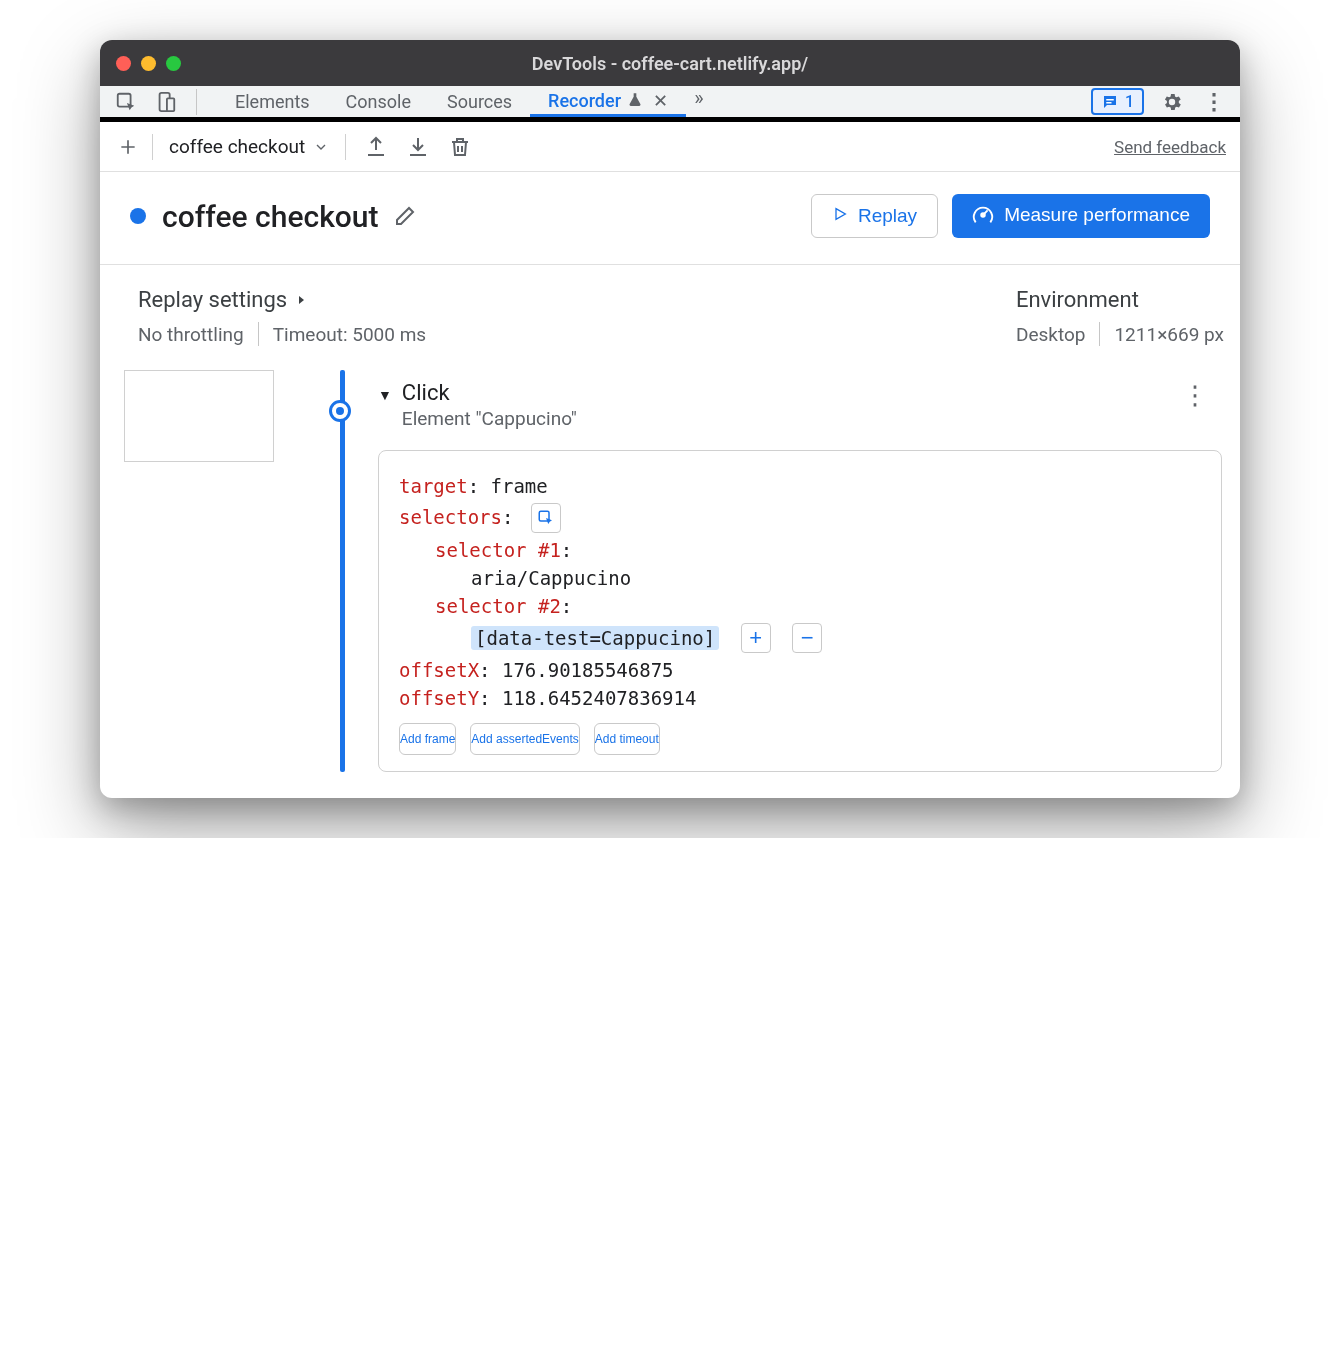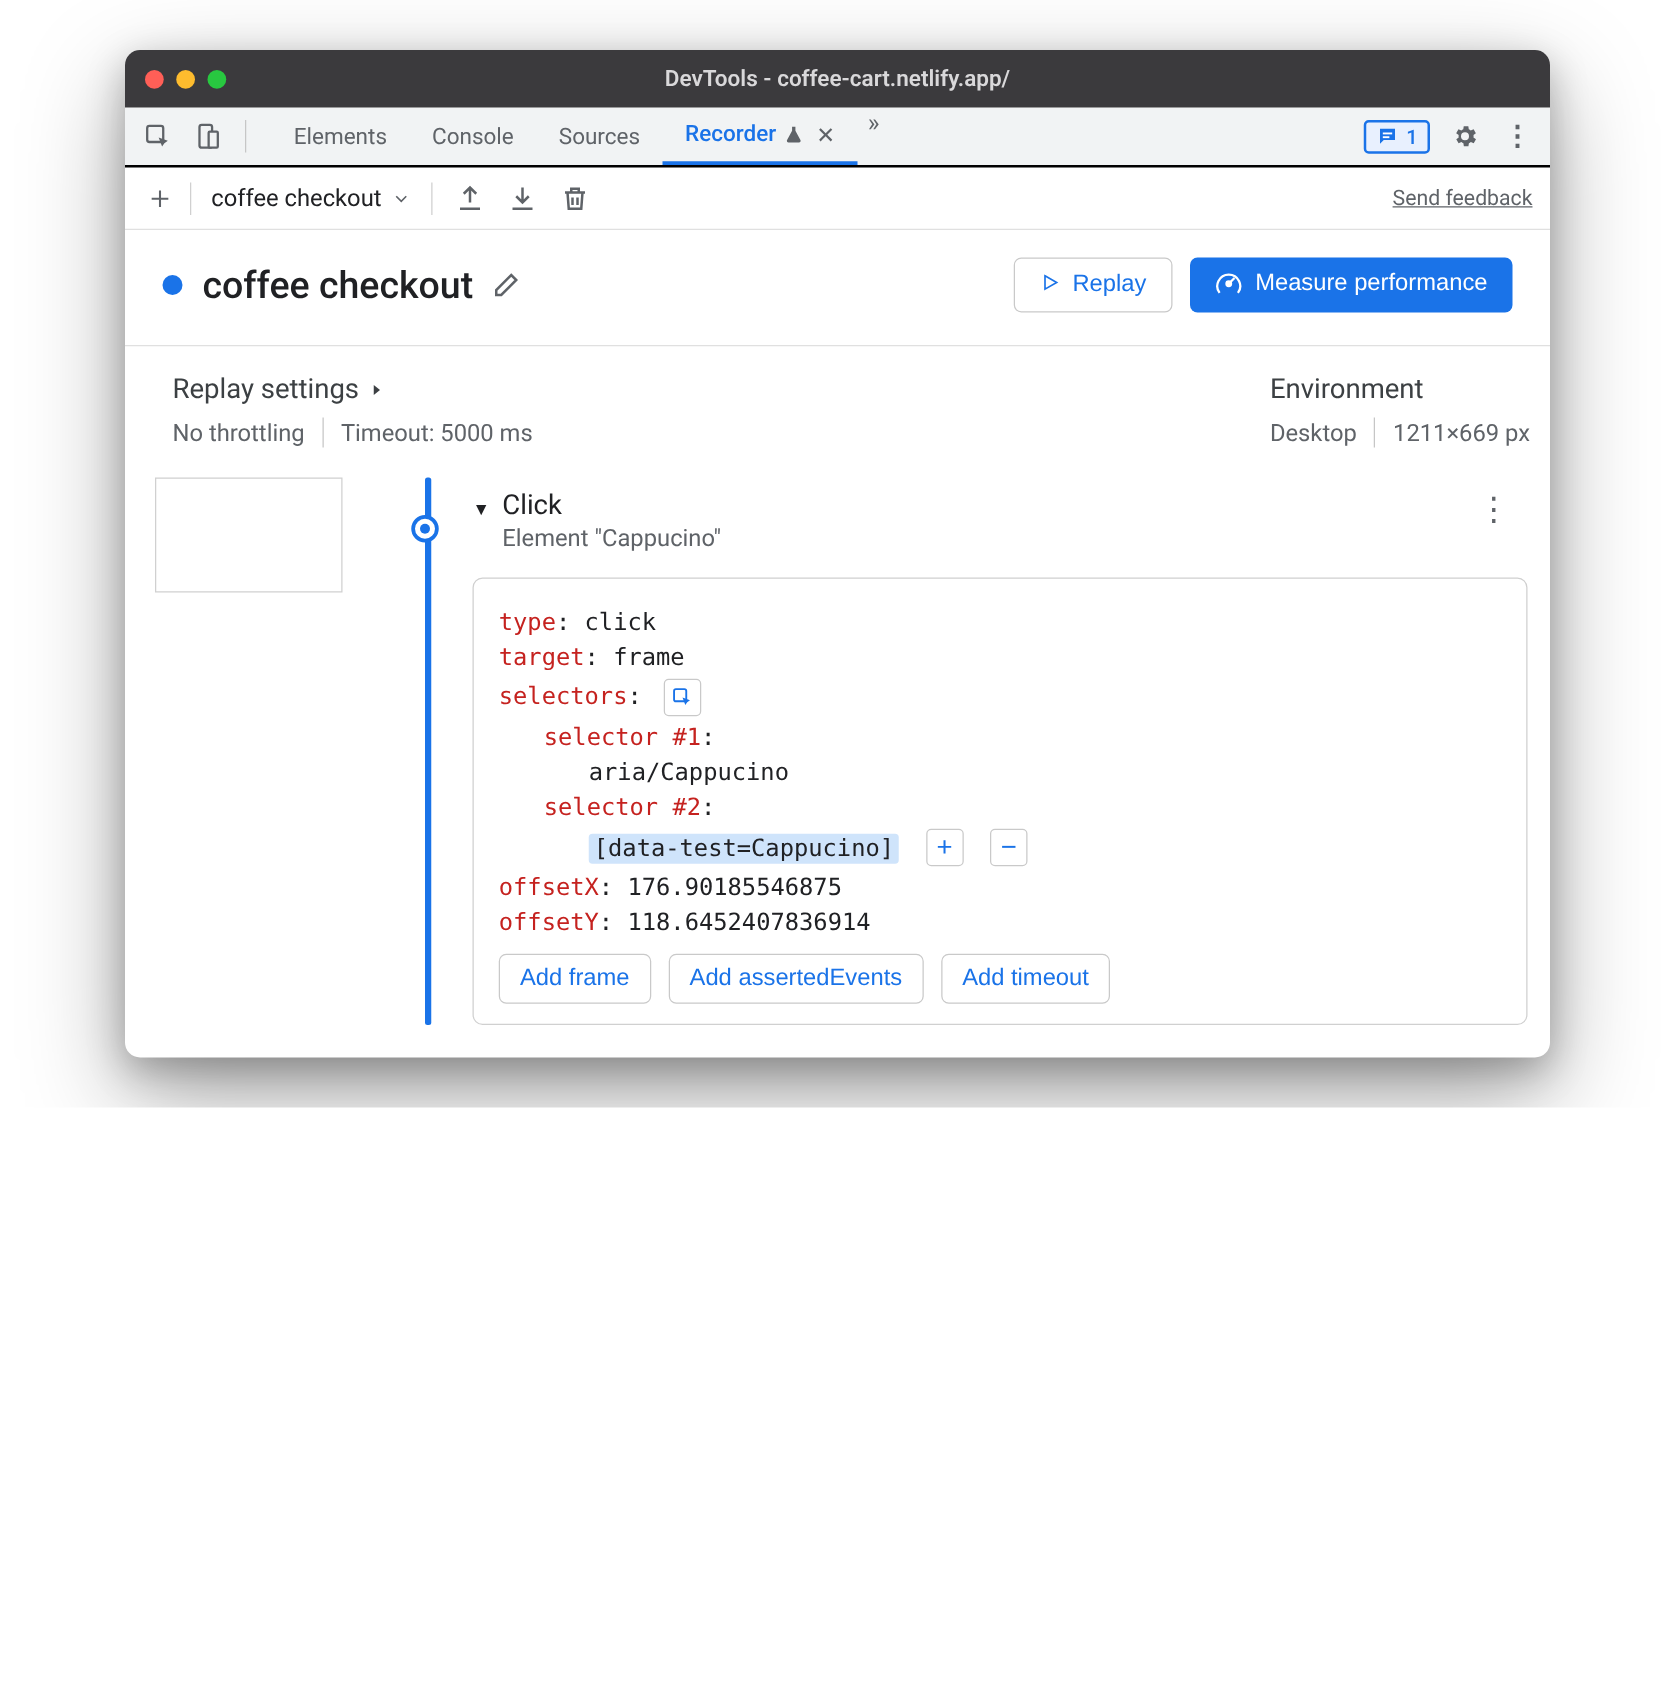--- a/index.html
+++ b/index.html
@@ -32,24 +32,24 @@
   .light.red { background: #ff5f57; }
   .light.yellow { background: #febc2e; }
   .light.green { background: #28c840; }
   .title-text {
     position: absolute; left: 0; right: 0; text-align: center;
     color: #d9d8da; font-size: 18px; font-weight: 600; pointer-events: none;
   }
   
   .tabbar {
     background: #f1f3f4;
-    border-bottom: 2px solid #000000;
+    border-bottom: 5px solid #000000;
     display: flex;
     align-items: center;
-    height: 48px;
+    height: 36px;
     padding: 0 12px;
     gap: 6px;
   }
   .tb-left { display: flex; align-items: center; gap: 12px; padding-right: 10px; }
   .tb-icon { width: 28px; height: 28px; display: flex; align-items: center; justify-content: center; color: #5f6368; }
   .tb-divider { width: 1px; height: 26px; background: #c6c6c6; margin: 0 4px; }
   .tabs { display: flex; align-items: stretch; height: 100%; }
   .tab {
     padding: 0 18px;
     display: flex; align-items: center; gap: 6px;
@@ -165,22 +165,22 @@
   .selected-selector {
     background:#cfe4fb; border-radius:3px; padding: 1px 4px;
   }
   .pm-btn {
     display:inline-flex; width:30px; height:30px; align-items:center; justify-content:center;
     border:1px solid #c9c9c9; border-radius:4px; color:#1a73e8; margin-left:10px; font-size:22px;
     font-family: -apple-system, sans-serif;
   }
   .add-row { margin-top:14px; display:flex; gap:14px; font-family: -apple-system, sans-serif;}
   .add-btn {
-    border:1px solid #c9c9c9; border-radius:6px; padding:8px 16px;
-    color:#1a73e8; font-size:19px; font-weight:500; background:#fff;
+    border:1px solid #c9c9c9; border-radius:6px; padding:8px 0;
+    color:#1a73e8; font-size:12px; font-weight:500; background:#fff;
   }
   svg { display:block; }
 </style>
 </head>
 <body>
 
 <div class="window">
 
   <div class="titlebar">
     <div class="traffic-lights">
@@ -348,23 +348,20 @@
       <div class="step-header">
         <span class="caret-toggle">▼</span>
         <div>
           <div class="step-title">Click</div>
           <div class="step-subtitle">Element "Cappucino"</div>
         </div>
       </div>
 
       <div class="step-card">
         <div class="prop-row">
-          <span class="prop-key">type</span>: <span class="prop-val">click</span>
-        </div>
-        <div class="prop-row">
           <span class="prop-key">target</span>: <span class="prop-val">frame</span>
         </div>
         <div class="prop-row">
           <span class="prop-key">selectors</span>:
           <span class="sel-picker-btn">
             <svg width="18" height="18" viewBox="0 0 24 24" fill="none" stroke="#1a73e8" stroke-width="2">
                 <rect x="3" y="3" width="13" height="13" rx="2"></rect>
                 <path d="M12 12l8 3-3 2-2 3z" fill="#1a73e8" stroke="none"></path>
               </svg>
           </span>

